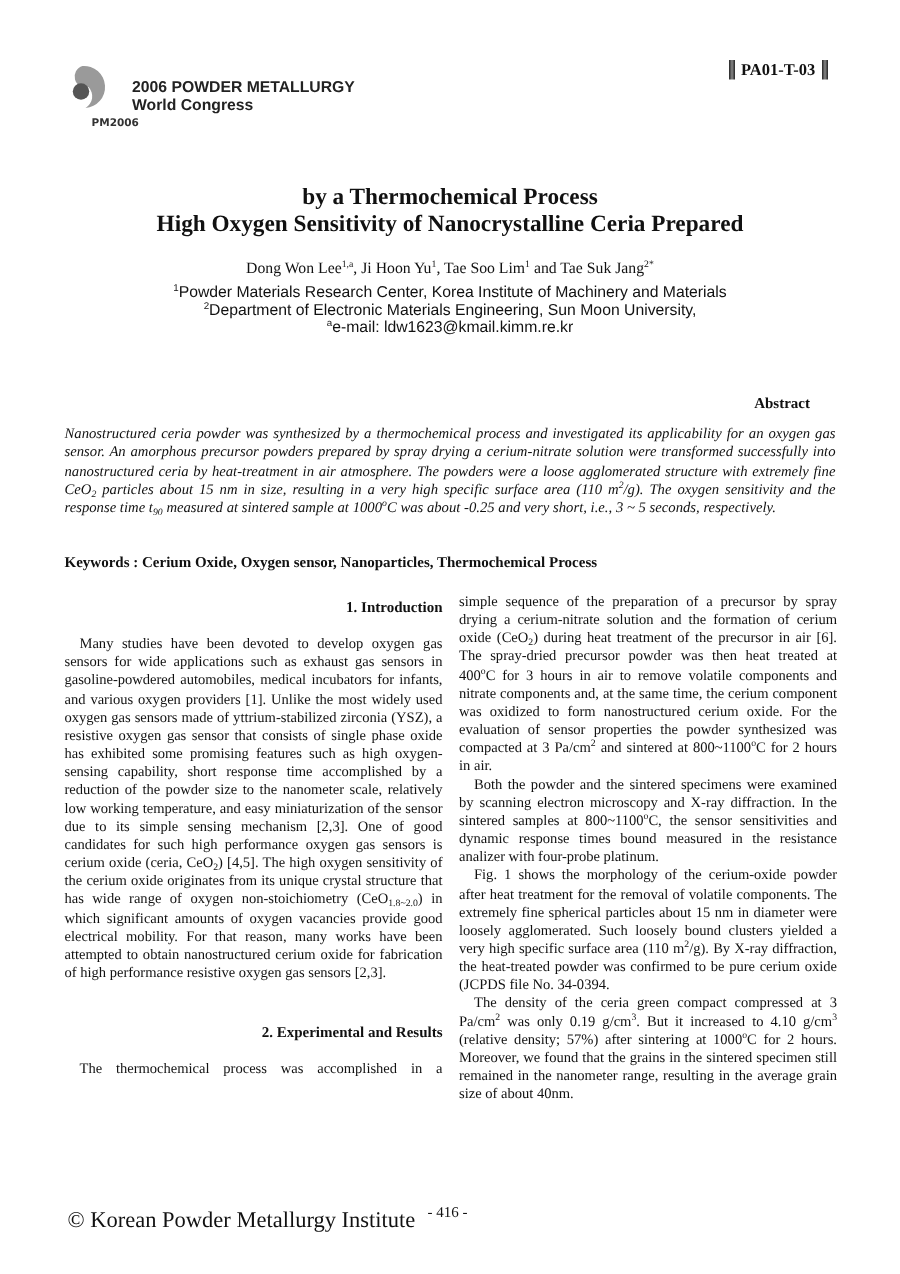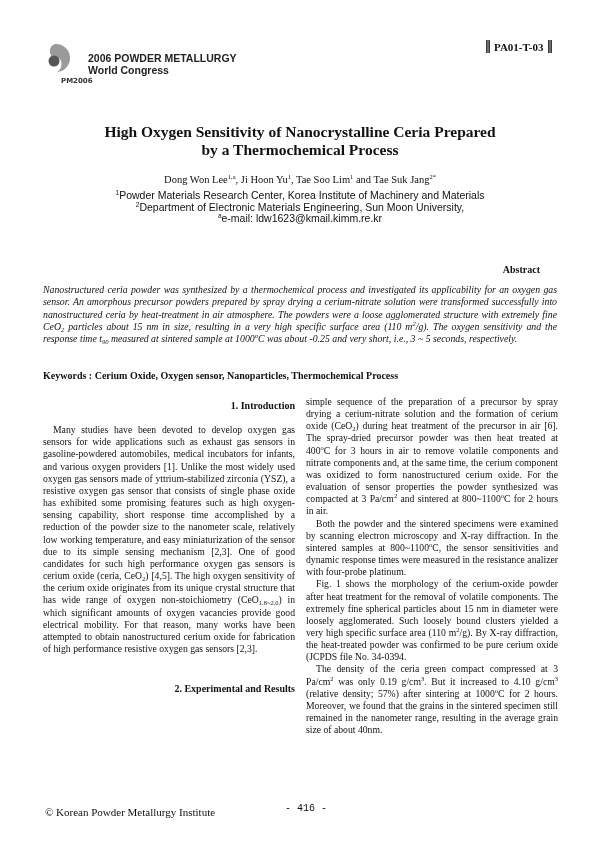--- a/index.html
+++ b/index.html
@@ -16,22 +16,22 @@
   sub { font-size: 6.5px; vertical-align: -2px; line-height: 0; }
   #abstract-head { left: 60px; width: 480px; top: 264px; text-align: right; font-weight: bold; font-size: 10px; }
   #abstract { left: 43px; width: 514px; top: 284px; font-style: italic; font-size: 9.8px; line-height: 12.3px; text-align: justify; }
   #keywords { left: 43px; top: 370px; font-weight: bold; font-size: 10px; }
   .col { width: 252px; font-size: 9.7px; line-height: 12.15px; text-align: justify; }
   .col p { margin: 0; text-indent: 10px; }
   #col-left { left: 43px; top: 396px; }
   #col-right { left: 306px; top: 396px; }
   .sec-head { text-align: right; font-weight: bold; font-size: 10px; margin: 4px 0 12px 0; }
   .sec-gap { height: 24px; }
-  #footer-copy { left: 45px; top: 806px; font-size: 11px; }
-  #footer-page { left: 285px; top: 803px; font-family: Liberation Mono, monospace; font-size: 10px; text-align: right; }
+  #footer-copy { left: 45px; top: 806px; font-size: 15px; }
+  #footer-page { left: 285px; top: 803px; font-family: Liberation Serif, serif; font-size: 10px; text-align: right; }
 </style>
 </head>
 <body>
 
 <div id="logo" class="abs">
   <svg width="30" height="32" viewBox="0 0 30 32">
     <path d="M10 2 A14 14 0 0 1 12 30 A9 9 0 0 0 14 16 A7 7 0 0 1 10 2 Z" fill="#9a9a9a"></path>
     <circle cx="9" cy="19" r="5.5" fill="#555"></circle>
   </svg>
   <div style="font-family:'DejaVu Sans',sans-serif;font-size:7px;font-weight:bold;color:#333;margin-top:-1px;margin-left:16px;">PM2006</div>
@@ -40,22 +40,22 @@
   <div>2006 POWDER METALLURGY</div>
   <div>World Congress</div>
 </div>
 <div id="paper-code" class="abs">
   <span class="bar"></span>
   <span>PA01-T-03</span>
   <span class="bar"></span>
 </div>
 
 <div id="title" class="abs">
+  <div>by a Thermochemical Process</div>
   <div>High Oxygen Sensitivity of Nanocrystalline Ceria Prepared</div>
-  <div>by a Thermochemical Process</div>
 </div>
 
 <div id="authors" class="abs">
   <span>Dong Won Lee</span><sup>1,a</sup><span>, </span>
   <span>Ji Hoon Yu</span><sup>1</sup><span>, </span>
   <span>Tae Soo Lim</span><sup>1</sup><span> and </span>
   <span>Tae Suk Jang</span><sup>2*</sup>
 </div>
 
 <div id="affil" class="abs">
@@ -67,23 +67,24 @@
 <div id="abstract-head" class="abs">Abstract</div>
 <div id="abstract" class="abs"><span>Nanostructured ceria powder was synthesized by a thermochemical process and investigated its applicability for an oxygen gas sensor. An amorphous precursor powders prepared by spray drying a cerium-nitrate solution were transformed successfully into nanostructured ceria by heat-treatment in air atmosphere. The powders were a loose agglomerated structure with extremely fine CeO</span><sub>2</sub><span> particles about 15 nm in size, resulting in a very high specific surface area (110 m</span><sup>2</sup><span>/g). The oxygen sensitivity and the response time t</span><sub>90</sub><span> measured at sintered sample at 1000</span><sup>o</sup><span>C was about -0.25 and very short, i.e., 3 ~ 5 seconds, respectively.</span></div>
 
 <div id="keywords" class="abs">Keywords : Cerium Oxide, Oxygen sensor, Nanoparticles, Thermochemical Process</div>
 
 <div id="col-left" class="abs col">
   <div class="sec-head">1. Introduction</div>
   <p><span>Many studies have been devoted to develop oxygen gas sensors for wide applications such as exhaust gas sensors in gasoline-powdered automobiles, medical incubators for infants, and various oxygen providers [1]. Unlike the most widely used oxygen gas sensors made of yttrium-stabilized zirconia (YSZ), a resistive oxygen gas sensor that consists of single phase oxide has exhibited some promising features such as high oxygen-sensing capability, short response time accomplished by a reduction of the powder size to the nanometer scale, relatively low working temperature, and easy miniaturization of the sensor due to its simple sensing mechanism [2,3]. One of good candidates for such high performance oxygen gas sensors is cerium oxide (ceria, CeO</span><sub>2</sub><span>) [4,5]. The high oxygen sensitivity of the cerium oxide originates from its unique crystal structure that has wide range of oxygen non-stoichiometry (CeO</span><sub>1.8~2.0</sub><span>) in which significant amounts of oxygen vacancies provide good electrical mobility. For that reason, many works have been attempted to obtain nanostructured cerium oxide for fabrication of high performance resistive oxygen gas sensors [2,3].</span></p>
   <div class="sec-gap"></div>
   <div class="sec-head">2. Experimental and Results</div>
+  <p style="text-align-last: justify;"><span id="split-src">The thermochemical process was accomplished in a</span></p>
 </div>
 
 <div id="col-right" class="abs col">
   <p style="text-indent:0"><span id="split-dst">simple sequence of the preparation of a precursor by spray drying a cerium-nitrate solution and the formation of cerium oxide (CeO</span><sub>2</sub><span>) during heat treatment of the precursor in air [6]. The spray-dried precursor powder was then heat treated at 400</span><sup>o</sup><span>C for 3 hours in air to remove volatile components and nitrate components and, at the same time, the cerium component was oxidized to form nanostructured cerium oxide. For the evaluation of sensor properties the powder synthesized was compacted at 3 Pa/cm</span><sup>2</sup><span> and sintered at 800~1100</span><sup>o</sup><span>C for 2 hours in air.</span></p>
-  <p><span>Both the powder and the sintered specimens were examined by scanning electron microscopy and X-ray diffraction. In the sintered samples at 800~1100</span><sup>o</sup><span>C, the sensor sensitivities and dynamic response times were measured in the resistance analizer with four-probe platinum.</span></p>
+  <p><span>Both the powder and the sintered specimens were examined by scanning electron microscopy and X-ray diffraction. In the sintered samples at 800~1100</span><sup>o</sup><span>C, the sensor sensitivities and dynamic response times bound measured in the resistance analizer with four-probe platinum.</span></p>
   <p><span>Fig. 1 shows the morphology of the cerium-oxide powder after heat treatment for the removal of volatile components. The extremely fine spherical particles about 15 nm in diameter were loosely agglomerated. Such loosely bound clusters yielded a very high specific surface area (110 m</span><sup>2</sup><span>/g). By X-ray diffraction, the heat-treated powder was confirmed to be pure cerium oxide (JCPDS file No. 34-0394.</span></p>
   <p><span>The density of the ceria green compact compressed at 3 Pa/cm</span><sup>2</sup><span> was only 0.19 g/cm</span><sup>3</sup><span>. But it increased to 4.10 g/cm</span><sup>3</sup><span> (relative density; 57%) after sintering at 1000</span><sup>o</sup><span>C for 2 hours. Moreover, we found that the grains in the sintered specimen still remained in the nanometer range, resulting in the average grain size of about 40nm.</span></p>
 </div>
 
 <div id="footer-copy" class="abs">© Korean Powder Metallurgy Institute</div>
 <div id="footer-page" class="abs">- 416 -</div>
 
 </body></html>

